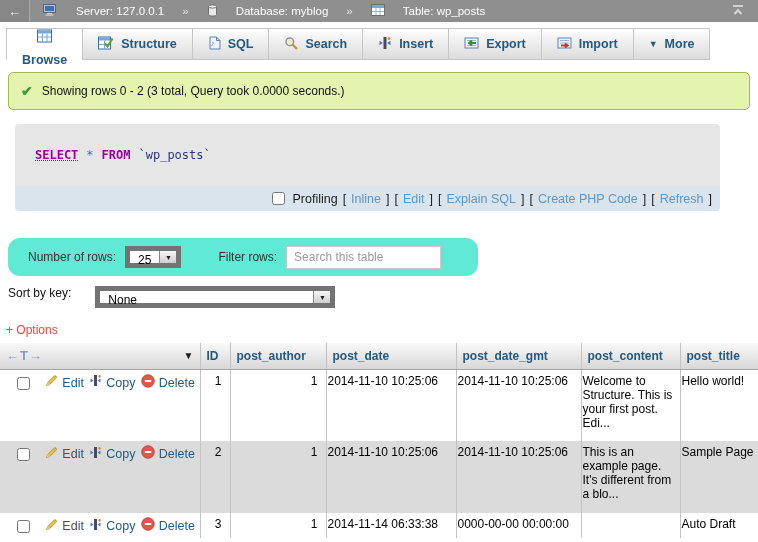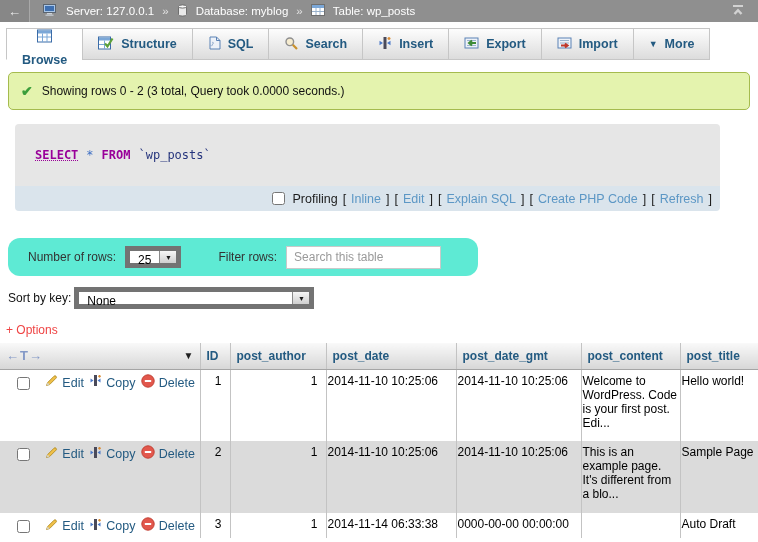--- a/index.html
+++ b/index.html
@@ -6,21 +6,21 @@
   html,body { margin:0; padding:0; }
   body {
     width:758px; height:542px; overflow:hidden; background:#fff;
     font-family:"Liberation Sans", sans-serif; -webkit-font-smoothing:antialiased;
   }
 
   
   .topbar { height:22px; background:#8f8f8f; display:flex; align-items:center; color:#fff; font-size:11.5px; }
   .back-btn { width:30px; height:22px; background:#878787; border-right:1px solid #a8a8a8;
     color:#ececec; display:flex; align-items:center; justify-content:center; font-size:13px; cursor:pointer; }
-  .crumbs { display:flex; align-items:center; gap:8px; padding-left:12px; flex:1; }
+  .crumbs { display:flex; align-items:center; gap:18px; padding-left:12px; flex:1; }
   .crumbs a { color:#fff; text-decoration:none; cursor:pointer; }
   .crumb-sep { color:#e2e2e2; }
   .collapse-btn { margin-right:12px; cursor:pointer; display:flex; align-items:center; }
 
   
   .tabs { display:flex; padding:6px 0 0 6px; height:38px; }
   .tab { display:flex; align-items:center; gap:7px; padding:0 15px; border:1px solid #c6c6c6; margin-left:-1px;
     font-size:12.5px; font-weight:bold; color:#235a81; background:linear-gradient(#fdfdfd,#dcdcdc); cursor:pointer; }
   .tab:first-child { margin-left:0;flex-direction:column; }
   .tab.active { background:#fff; border-bottom-color:#fff; }
@@ -50,21 +50,21 @@
     padding-left:20px; display:flex; align-items:center; gap:9px; font-size:12px; color:#333; }
   .wsel { display:inline-flex; align-items:stretch; border:5px solid #737373; background:#fff; height:22px; cursor:pointer; }
   .wsel .v { padding:2px 8px 0; font-size:12px; color:#000; }
   .wsel .b { width:17px; background:linear-gradient(#f6f6f6,#cfcfcf); border-left:1px solid #8a8a8a;
     display:flex; align-items:center; justify-content:center; font-size:7px; color:#1a1a1a; }
   .wsel.sort { width:240px; }
   .wsel.sort .v { flex:1; }
   .filter-input { width:155px; height:23px; border:1px solid #c9c9c9; padding:0 7px; font-size:12px;
     font-family:"Liberation Sans", sans-serif; color:#333; }
   .filter-input::placeholder { color:#9a9a9a; }
-  .sortrow { margin:10px 0 0 8px; display:flex; align-items:center; gap:3px; font-size:12px; color:#111; height:24px; }
+  .sortrow { margin:10px 0 0 8px; display:flex; gap:24px; font-size:12px; color:#111; height:24px; }
   .options-link { display:inline-block; margin:13px 0 0 6px; color:#ef4444; font-size:12px; text-decoration:none; cursor:pointer; }
 
   
   table.results { border-collapse:collapse; table-layout:fixed; width:758px; margin-top:5px; font-size:12px; }
   .results th { background:linear-gradient(#f9f9f9,#d7d7d7); border-bottom:1px solid #a5a5a5;
     border-right:1px solid #c3c3c3; color:#235a81; text-align:left; font-size:12px; padding:5px 6px; height:26px; }
   .results th:last-child { border-right:none; }
   .results td { border-right:1px solid #c3c3c3; padding:4px 1px; vertical-align:top; color:#000; }
   .results td:last-child { border-right:none; }
   .results tr.r1, .results tr.r2 { height:72px; }
@@ -286,21 +286,21 @@
             </svg></span><a class="rowlink">Copy</a>
         <span class="aicon"><svg width="14" height="14" viewBox="0 0 14 14">
               <circle cx="7" cy="7" r="6.2" fill="#e2574c" stroke="#c24135"></circle>
               <rect x="3.8" y="6" width="6.4" height="2" rx="0.6" fill="#fff"></rect>
             </svg></span><a class="rowlink">Delete</a>
       </td>
       <td class="num">1</td>
       <td class="num">1</td>
       <td class="date">2014-11-10 10:25:06</td>
       <td class="date">2014-11-10 10:25:06</td>
-      <td>Welcome to WordPress. Code is your first post. Edi...</td>
+      <td>Welcome to Structure. This is your first post. Edi...</td>
       <td>Hello world!</td>
     </tr>
     <tr class="r2 alt">
       <td class="actions">
         <input type="checkbox" style="">
         <span class="aicon"><svg width="13" height="13" viewBox="0 0 13 13">
               <path d="M1.5 11.5 L2.6 8.6 L9 2.2 a1.4 1.4 0 0 1 2 2 L4.6 10.6 Z" fill="#f0c049" stroke="#a98519" stroke-width="0.8"></path>
               <path d="M1.5 11.5 L2.6 8.6 L4.6 10.6 Z" fill="#d7d2c4"></path>
             </svg></span><a class="rowlink">Edit</a>
         <span class="aicon"><svg width="13" height="13" viewBox="0 0 13 13">

